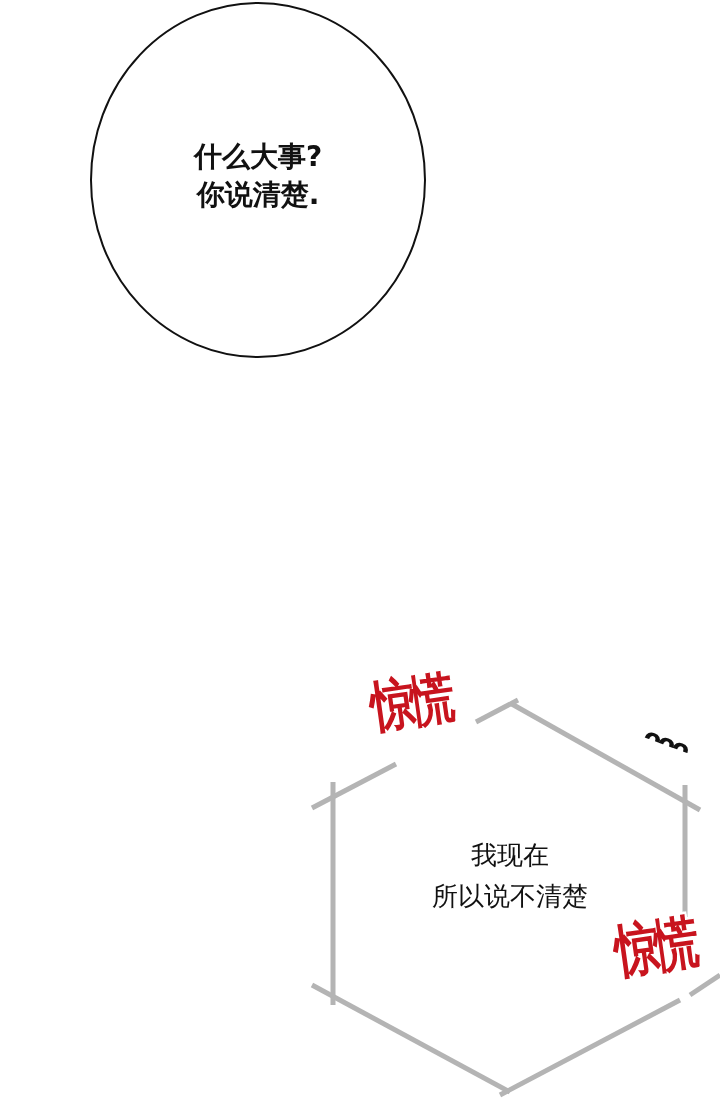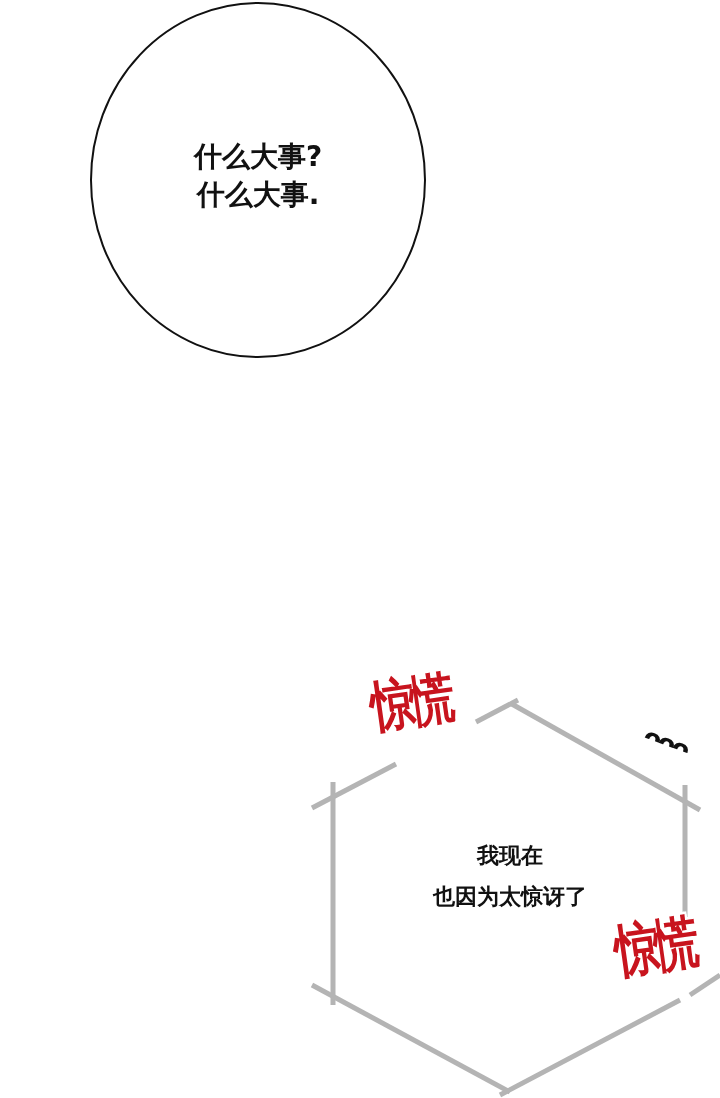--- a/index.html
+++ b/index.html
@@ -3,21 +3,21 @@
 <meta charset="utf-8">
 <style>
   html, body { margin:0; padding:0; background:#ffffff; }
   body { width:720px; height:1098px; position:relative; overflow:hidden;
          font-family:"DejaVu Sans", sans-serif; }
   .panel { position:absolute; left:0; top:0; width:720px; height:869px; }
   svg.art { position:absolute; left:0; top:0; }
   .bubble-text { position:absolute; text-align:center; color:#111; font-weight:bold; }
   .bubble-text div { white-space:nowrap; }
   .t1 { left:90px; top:138px; width:336px; font-size:28px; line-height:38px; }
-  .t2 { left:330px; top:835px; width:360px; font-size:22px; line-height:41px; font-weight:bold; }
+  .t2 { left:330px; top:835px; width:360px; font-size:26px; line-height:41px; font-weight:normal; }
   .sfx { position:absolute; color:#c8141e; font-size:44px; font-weight:bold; letter-spacing:-4px;
          text-shadow: 2px 0 #fff, -2px 0 #fff, 0 2px #fff, 0 -2px #fff, 2px 2px #fff, -2px -2px #fff, 2px -2px #fff, -2px 2px #fff;
          white-space:nowrap; }
   .sfx1 { left:366px; top:672px; transform:rotate(-8deg) scaleY(1.25); transform-origin:left top; }
   .sfx2 { left:610px; top:915px; transform:rotate(-8deg) scaleY(1.3); transform-origin:left top; }
   .sweat { position:absolute; left:643px; top:728px; font-size:26px; font-weight:bold; color:#111;
            transform:rotate(20deg); letter-spacing:-3px; }
 </style>
 </head>
 <body>
@@ -33,25 +33,25 @@
       <line x1="333" y1="782" x2="333" y2="1005"></line>
       <line x1="685" y1="785" x2="685" y2="940"></line>
       <line x1="312" y1="985" x2="510" y2="1092"></line>
       <line x1="500" y1="1095" x2="680" y2="1000"></line>
       <line x1="690" y1="995" x2="720" y2="975"></line>
     </g>
   </svg>
 
   <div class="bubble-text t1">
     <div>什么大事?</div>
-    <div>什么大事.</div>
+    <div>你说清楚.</div>
   </div>
 
   <div class="bubble-text t2">
     <div>我现在</div>
-    <div>也因为太惊讶了</div>
+    <div>所以说不清楚</div>
   </div>
 
   <div class="sfx sfx1">惊慌</div>
   <div class="sfx sfx2">惊慌</div>
 
   <div class="sweat">ᴖᴖᴖ</div>
 </div>
 
 </body></html>

